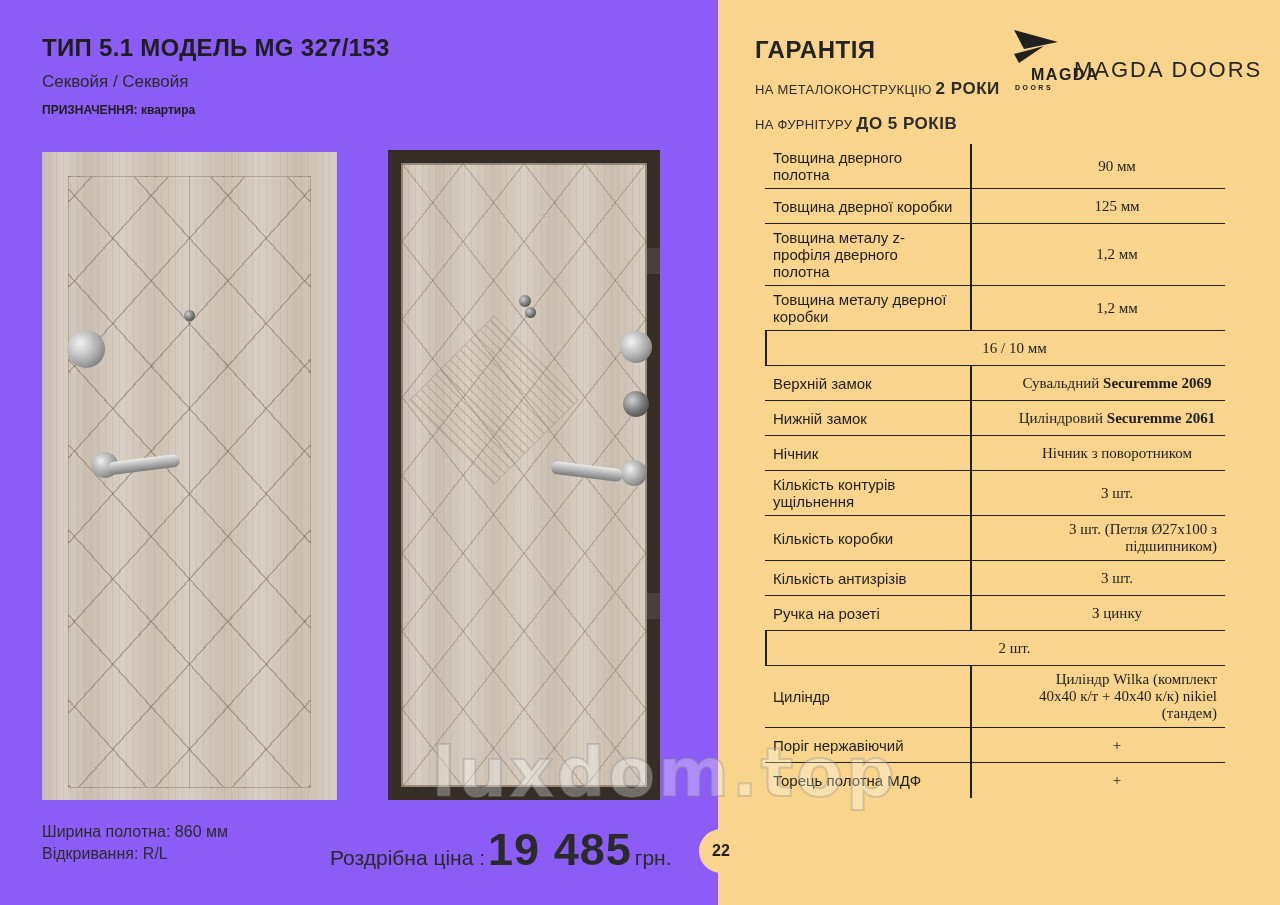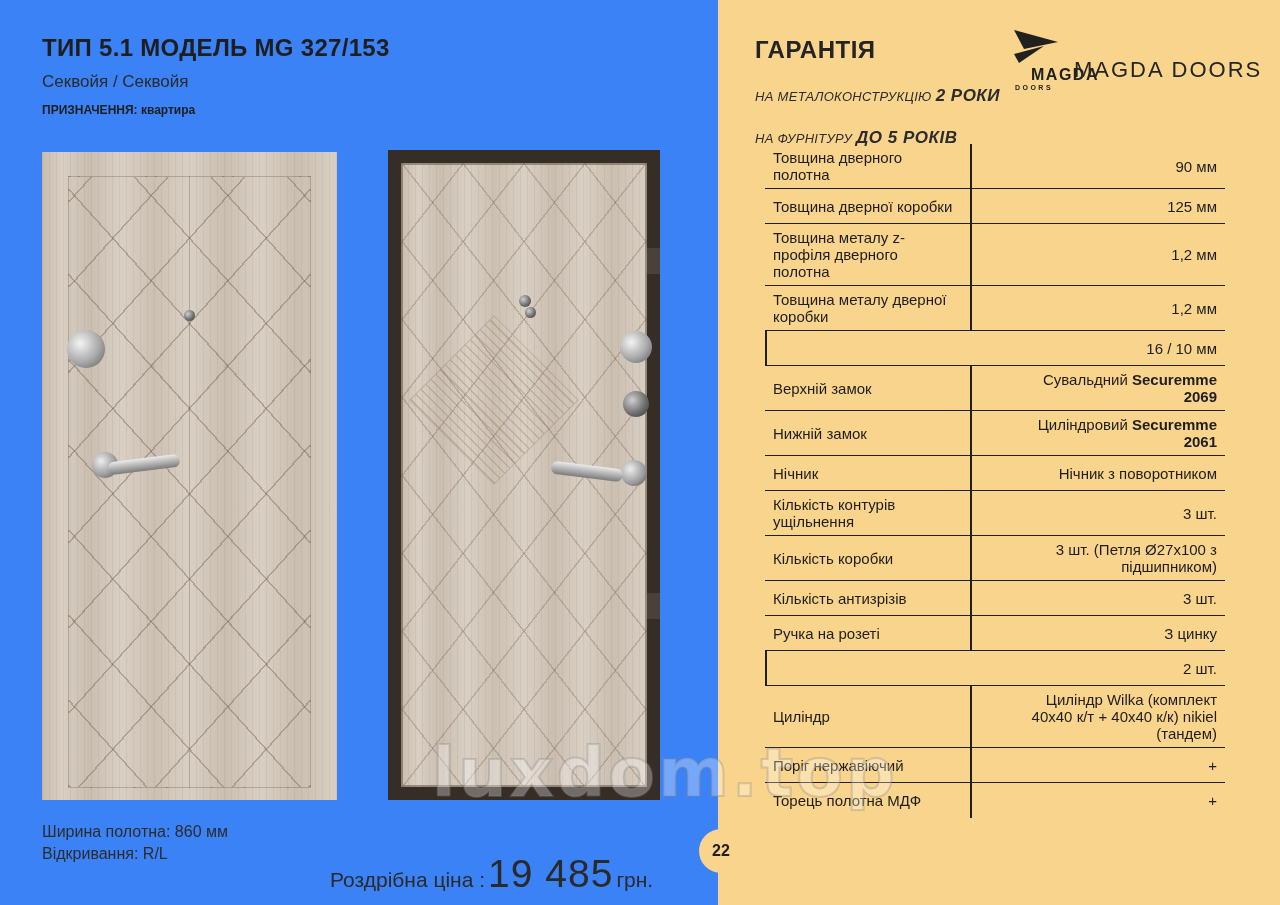--- a/index.html
+++ b/index.html
@@ -1,60 +1,60 @@
 <!DOCTYPE html>
 <html><head>
 <meta charset="utf-8">
 <style>
   * { margin:0; padding:0; box-sizing:border-box; }
   html,body { width:1280px; height:905px; }
   body { font-family:"Liberation Sans", sans-serif; color:#222; background:#fff; }
-  .page { position:relative; width:1280px; height:905px; overflow:hidden; background:#3b82f6; }
+  .page { position:relative; width:1280px; height:905px; overflow:hidden; background:#8b5cf6; }
 
   
   .panel { position:absolute; left:718px; top:0; width:562px; height:905px; background:#f8d48c; }
   .page-badge { position:absolute; left:699px; top:829px; width:44px; height:44px; border-radius:50%;
     background:#f8d48c; display:flex; align-items:center; justify-content:center;
     font-weight:bold; font-size:16px; color:#1e1e1e; z-index:2; }
 
   
   .title { position:absolute; left:42px; top:34px; font-size:24px; font-weight:bold; color:#1e1e1e; letter-spacing:.3px; }
   .subtitle { position:absolute; left:42px; top:72px; font-size:17px; color:#2a2a2a; }
   .purpose { position:absolute; left:42px; top:103px; font-size:12px; font-weight:bold; color:#1e1e1e; }
 
   
   .warranty { position:absolute; left:755px; top:36px; z-index:2; }
   .warranty-title { font-size:24px; font-weight:bold; color:#242424; letter-spacing:.5px; }
-  .warranty-line { margin-top:22px; font-size:13px; color:#2c2c2c; letter-spacing:.3px;font-style:italic; }
+  .warranty-line { margin-top:15px; font-size:13px; color:#2c2c2c; letter-spacing:.3px; }
   .warranty-line .big { font-size:17px; font-weight:600; letter-spacing:.5px; }
 
   
   .logo { position:absolute; left:995px; top:30px; width:78px; text-align:center; z-index:2; }
   .logo svg { display:block; margin:0 auto 2px auto; }
   .logo-text { font-size:16px; font-weight:bold; color:#20201e; letter-spacing:1.5px;margin-left:36px; }
   .logo-sub { font-size:7px; font-weight:bold; color:#20201e; letter-spacing:2.5px; }
   .brand-name { position:absolute; left:1066px; top:57px; font-size:22px; font-weight:400;
     color:#242424; letter-spacing:2px; z-index:2;margin-left:8px; }
 
   
   .specs { position:absolute; left:765px; top:144px; width:460px; z-index:2; }
   .spec-row { display:flex; align-items:center; border-bottom:1.5px solid #1f1f1f; min-height:35px; }
   .spec-row:last-child { border-bottom:none; }
   .spec-label { width:205px; padding:5px 14px 5px 8px; font-size:15px; line-height:17px; color:#1e1e1e; }
   .spec-value { flex:1; padding:5px 8px 5px 45px; border-left:2px solid #1f1f1f; align-self:stretch;
-    display:flex; align-items:center; justify-content:flex-end; text-align:right;
-    font-size:15px; line-height:17px; color:#1e1e1e; }
+    display:flex; align-items:center; justify-content:center; text-align:right;
+    font-size:15px; line-height:17px; color:#1e1e1e;font-family:Liberation Serif, serif; }
   .spec-value b { font-weight:bold; }
 
   
   .dim-line1 { position:absolute; left:42px; top:823px; font-size:16px; color:#2c2c2c; }
   .dim-line2 { position:absolute; left:42px; top:845px; font-size:16px; color:#2c2c2c; }
   .price { position:absolute; left:330px; top:824px; display:flex; align-items:baseline; gap:3px; color:#2a2a2a; }
   .price-label { font-size:21px; }
-  .price-value { font-size:39px; font-weight:400; letter-spacing:1px;margin-top:28px; }
+  .price-value { font-size:45px; font-weight:700; letter-spacing:1px; }
   .price-currency { font-size:21px; }
 
   
   .wood {
     background-color:#d8cec2;
     background-image:
       linear-gradient(90deg, rgba(166,148,128,.30) 0%, rgba(228,220,208,.05) 7%,
         rgba(150,132,112,.22) 16%, rgba(226,218,206,.10) 27%, rgba(170,152,132,.26) 38%,
         rgba(230,222,210,.08) 50%, rgba(158,140,120,.24) 62%, rgba(226,218,206,.10) 74%,
         rgba(168,150,130,.28) 86%, rgba(222,214,202,.10) 100%),

